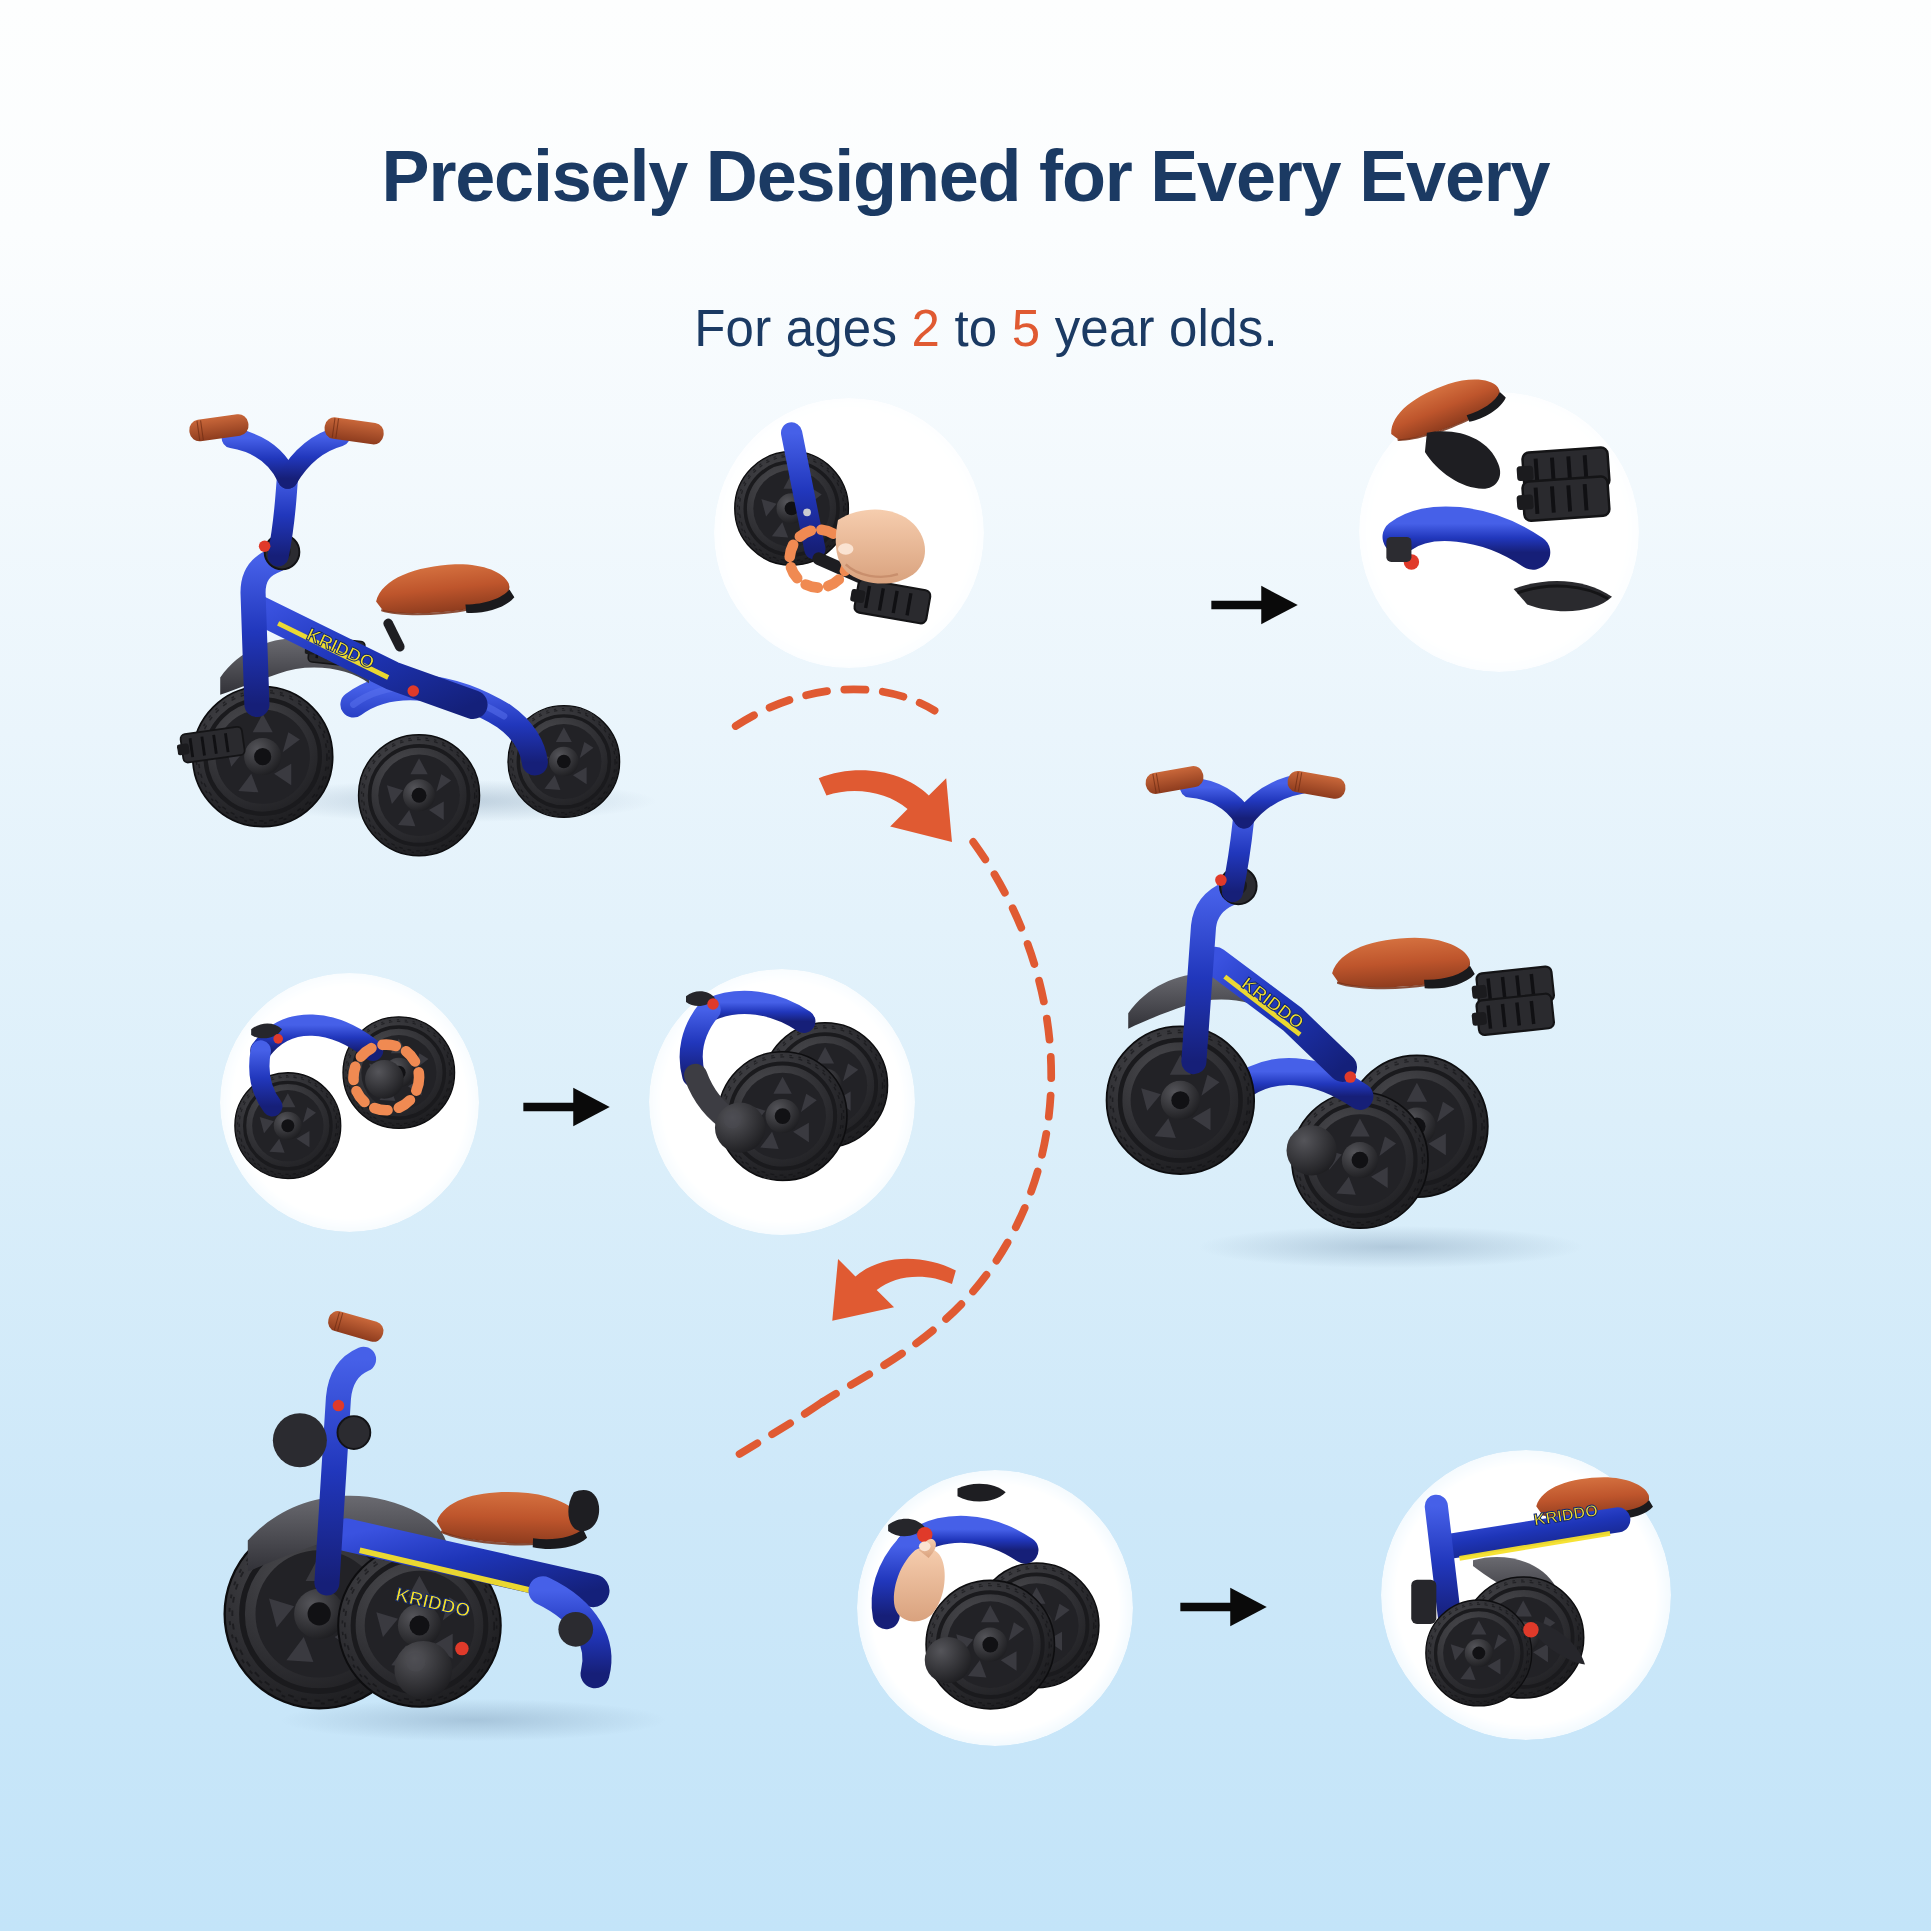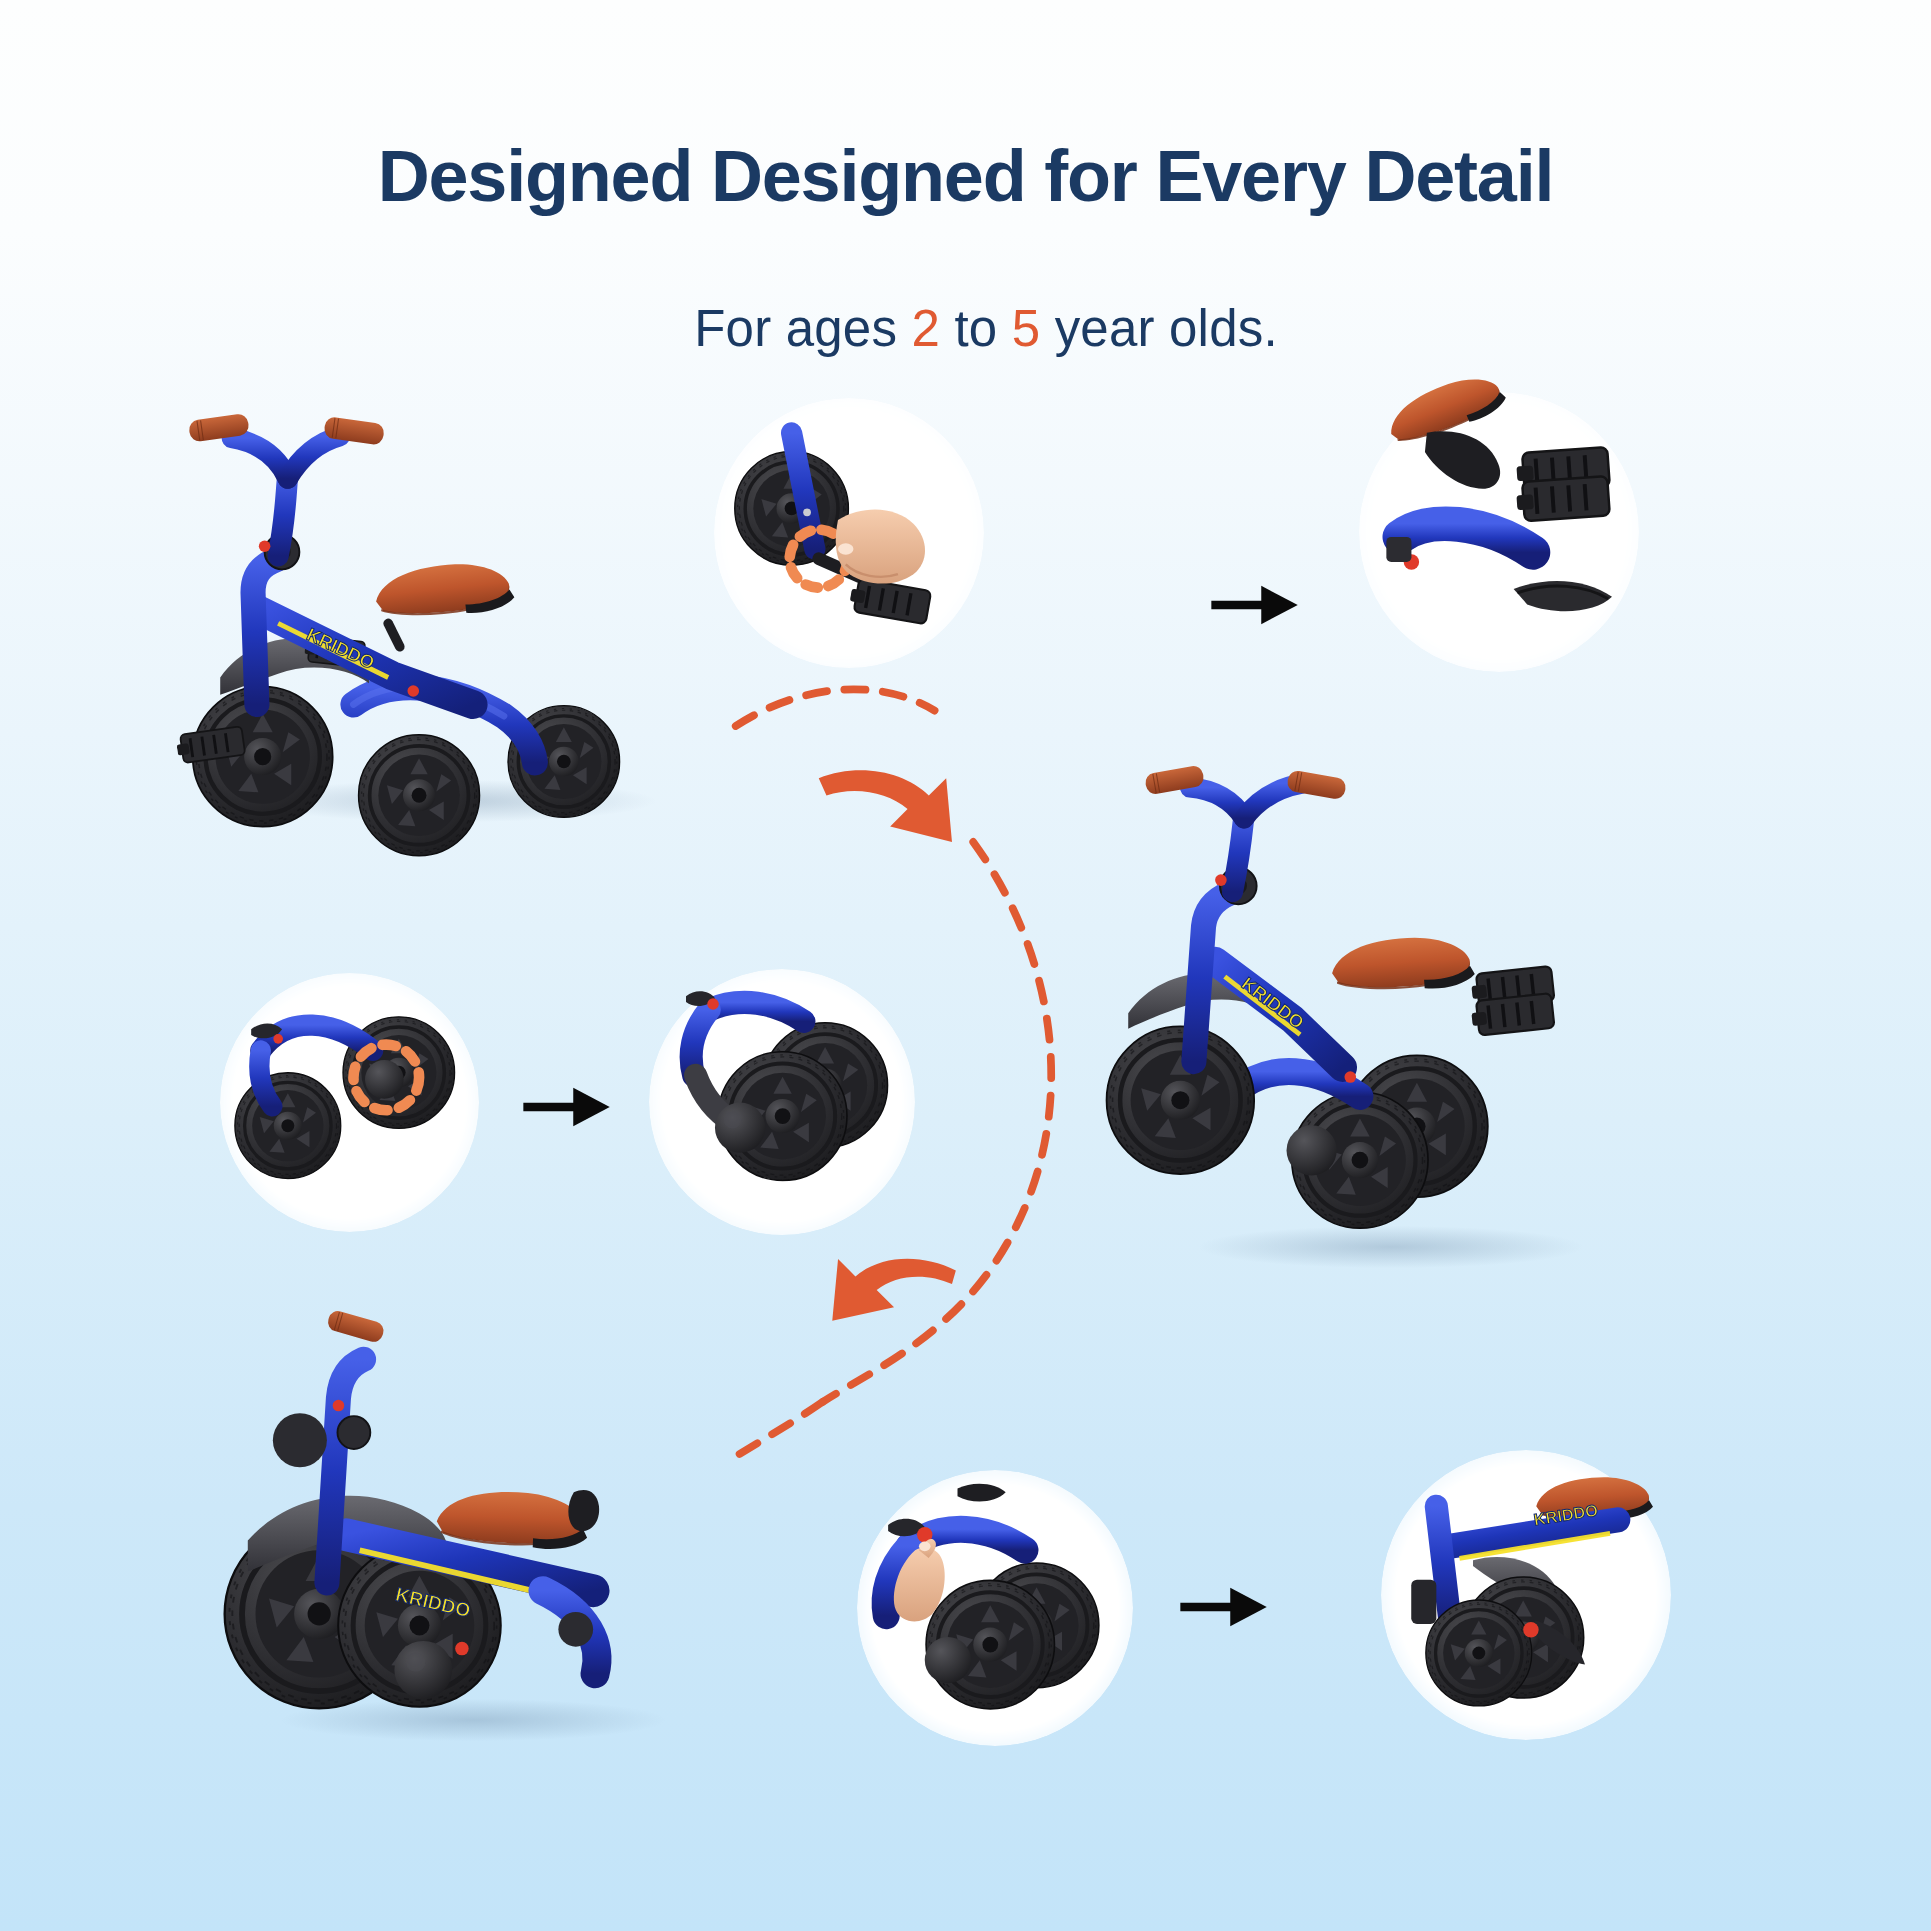--- a/index.html
+++ b/index.html
@@ -38,21 +38,21 @@
 
   
   .art{ position:absolute; }
   .art svg{ display:block; overflow:visible; }
 
   .flow{ position:absolute; left:0; top:0; width:1931px; height:1931px; pointer-events:none; }
 </style>
 </head>
 <body>
 
-<div class="headline">Designed Designed for Every Detail</div>
+<div class="headline">Precisely Designed for Every Every</div>
 
 <div class="subhead">
   <span>For ages </span><span class="accent">2</span><span> to </span><span class="accent">5</span><span> year olds.</span>
 </div>
 
 <div class="stage">
 
   <svg width="0" height="0" style="position:absolute" aria-hidden="true">
     <defs>
       <linearGradient id="gBlue" x1="0" y1="0" x2="1" y2="1">

